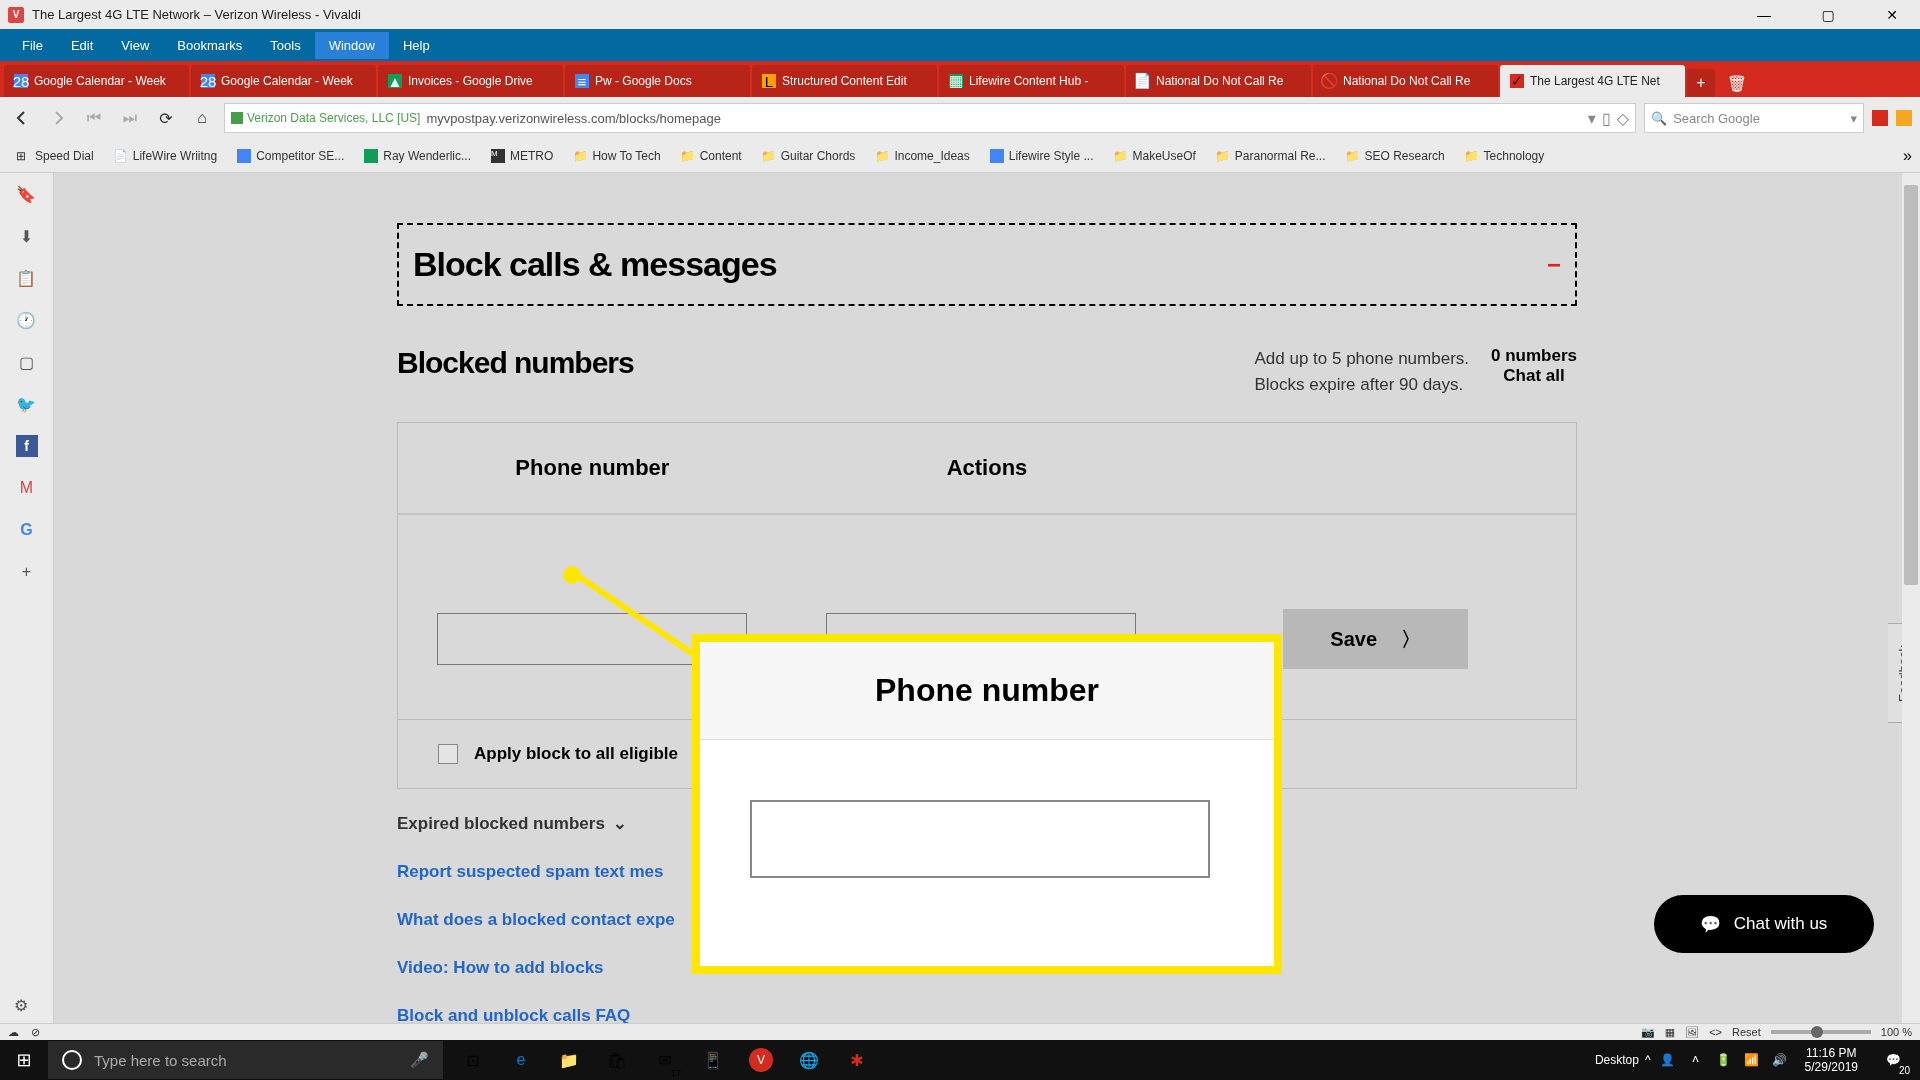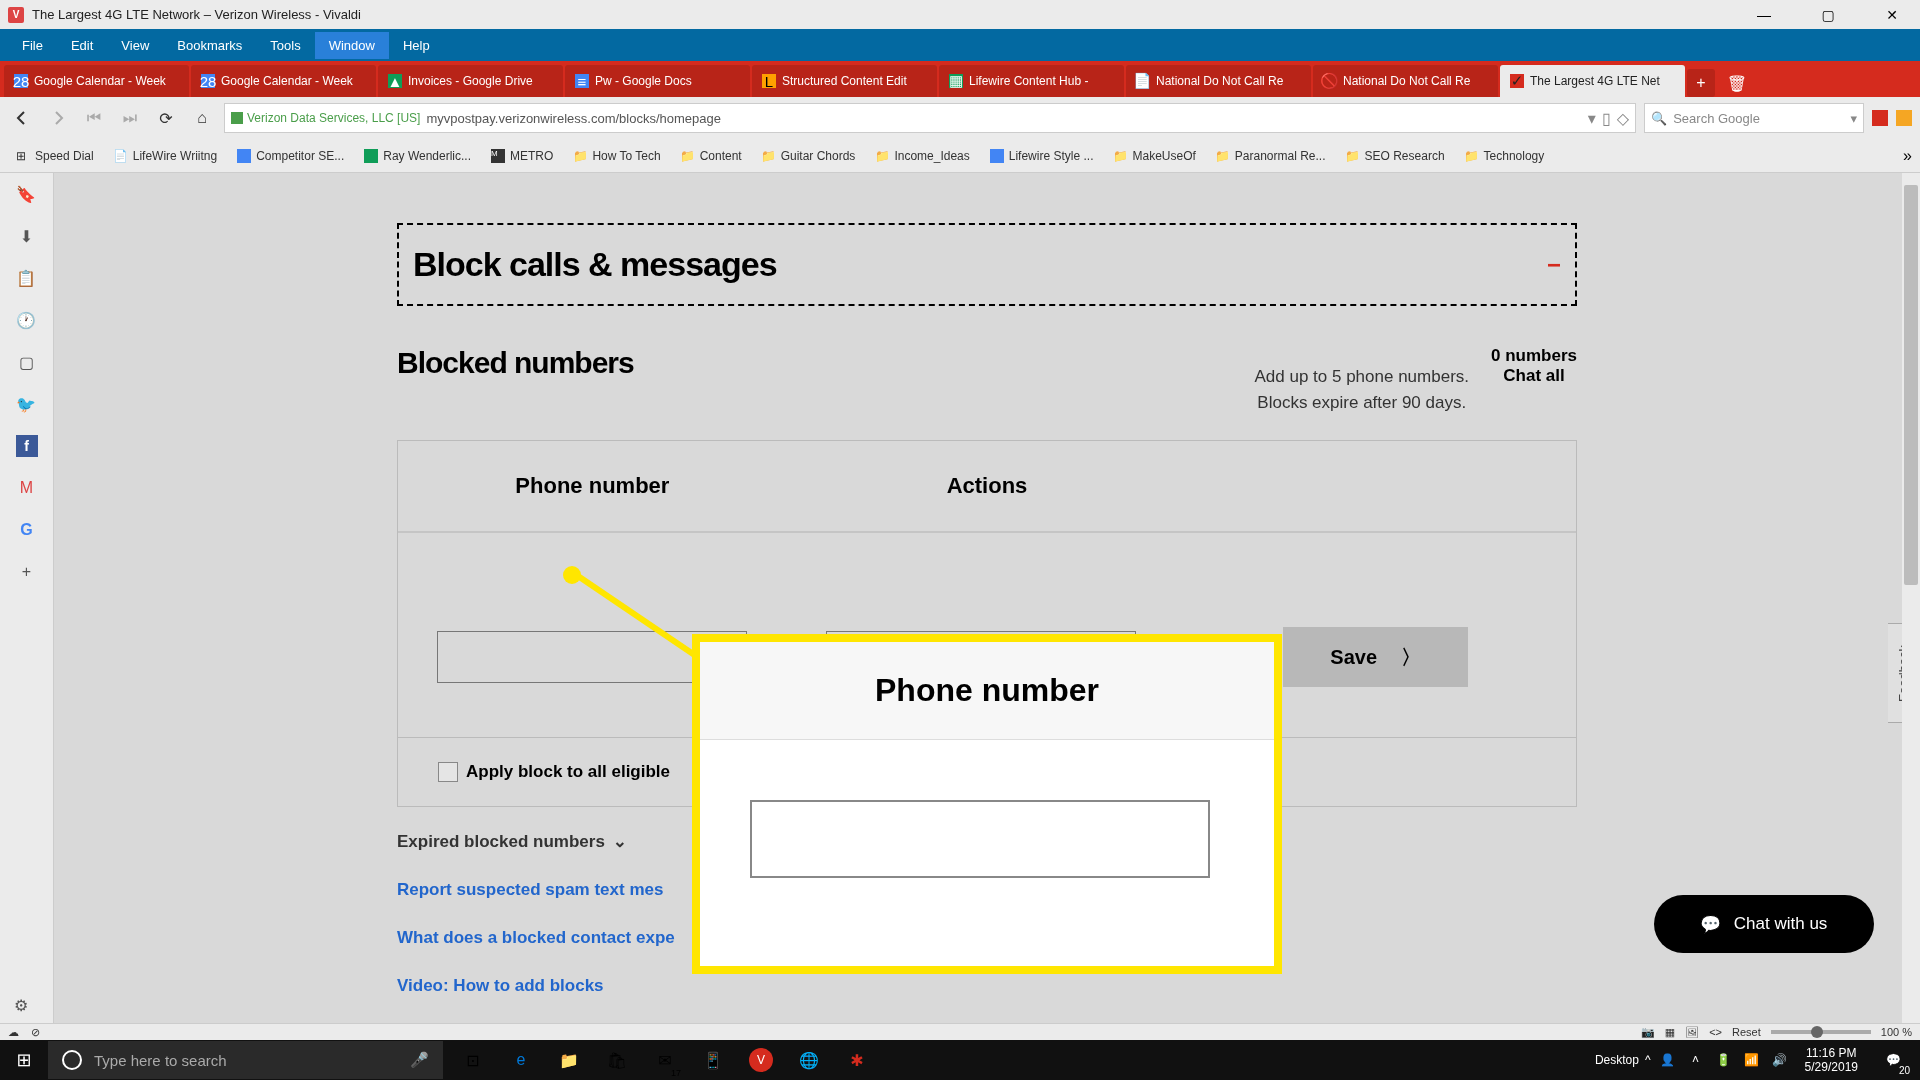--- a/index.html
+++ b/index.html
@@ -49,41 +49,41 @@
 .content { position: absolute; left: 54px; top: 173px; right: 0; bottom: 57px; background: #d9d9d9; overflow: hidden; }
 
 .page-inner { width: 1180px; margin: 0 auto; padding-top: 50px; }
 
 .block-header { border: 2px dashed #000; padding: 20px 14px; display: flex; justify-content: space-between; align-items: center; margin-bottom: 40px; }
 .block-title { font-size: 34px; font-weight: bold; letter-spacing: -1px; }
 .collapse-minus { color: #d52b1e; font-size: 24px; font-weight: bold; }
 
 .blocked-section { display: flex; justify-content: space-between; align-items: flex-start; margin-bottom: 25px; }
 .blocked-title { font-size: 30px; font-weight: bold; letter-spacing: -1px; }
-.blocked-info { text-align: center; font-size: 17px; color: #333; line-height: 1.5; margin-top: 18px; }
+.blocked-info { text-align: left; font-size: 17px; color: #333; line-height: 1.5; }
 .blocked-meta { margin-left: 22px; text-align: center; }
 .blocked-meta .count { font-weight: bold; font-size: 17px; }
 .blocked-meta .edit { font-weight: bold; font-size: 17px; }
 
 .block-table { width: 100%; background: #d9d9d9; border: 1px solid #bbb; }
 .table-header { display: flex; border-bottom: 2px solid #c5c5c5; }
 .th { padding: 32px 20px; font-size: 22px; font-weight: bold; text-align: center; }
 .th-phone { width: 33%; }
 .th-memo { width: 33%; }
 .th-memo .opt { font-weight: normal; font-size: 16px; color: #555; }
 .th-actions { width: 34%; }
 
 .table-row { display: flex; padding: 50px 0; margin-top: 44px; }
 .td { width: 33%; display: flex; justify-content: center; align-items: center; }
 .td-actions { width: 34%; }
 .input-box { width: 310px; height: 52px; background: #d9d9d9; border: 1px solid #777; }
 .save-btn { width: 185px; height: 60px; background: #b8b8b8; display: flex; align-items: center; justify-content: center; gap: 24px; font-size: 20px; font-weight: bold; cursor: pointer; }
 .save-arrow { font-size: 20px; }
 
-.apply-row { display: flex; align-items: center; padding: 24px 40px; border-top: 1px solid #bbb; gap: 8px; }
+.apply-row { display: flex; align-items: center; padding: 24px 40px; border-top: 1px solid #bbb; gap: 16px; }
 .checkbox { width: 20px; height: 20px; border: 1px solid #888; background: #e5e5e5; }
 .apply-text { font-size: 17px; font-weight: bold; }
 
 .links-section { padding: 24px 0; }
 .expired-link { font-size: 17px; font-weight: bold; color: #333; display: flex; align-items: center; gap: 8px; margin-bottom: 28px; }
 .link-item { font-size: 17px; font-weight: bold; color: #2266cc; margin-bottom: 28px; cursor: pointer; }
 
 
 .callout { position: absolute; left: 692px; top: 634px; width: 590px; height: 340px; background: #fff; border: 8px solid #ffe600; }
 .callout-header { padding: 30px; text-align: center; font-size: 32px; font-weight: bold; border-bottom: 1px solid #ddd; background: #f7f7f7; }

